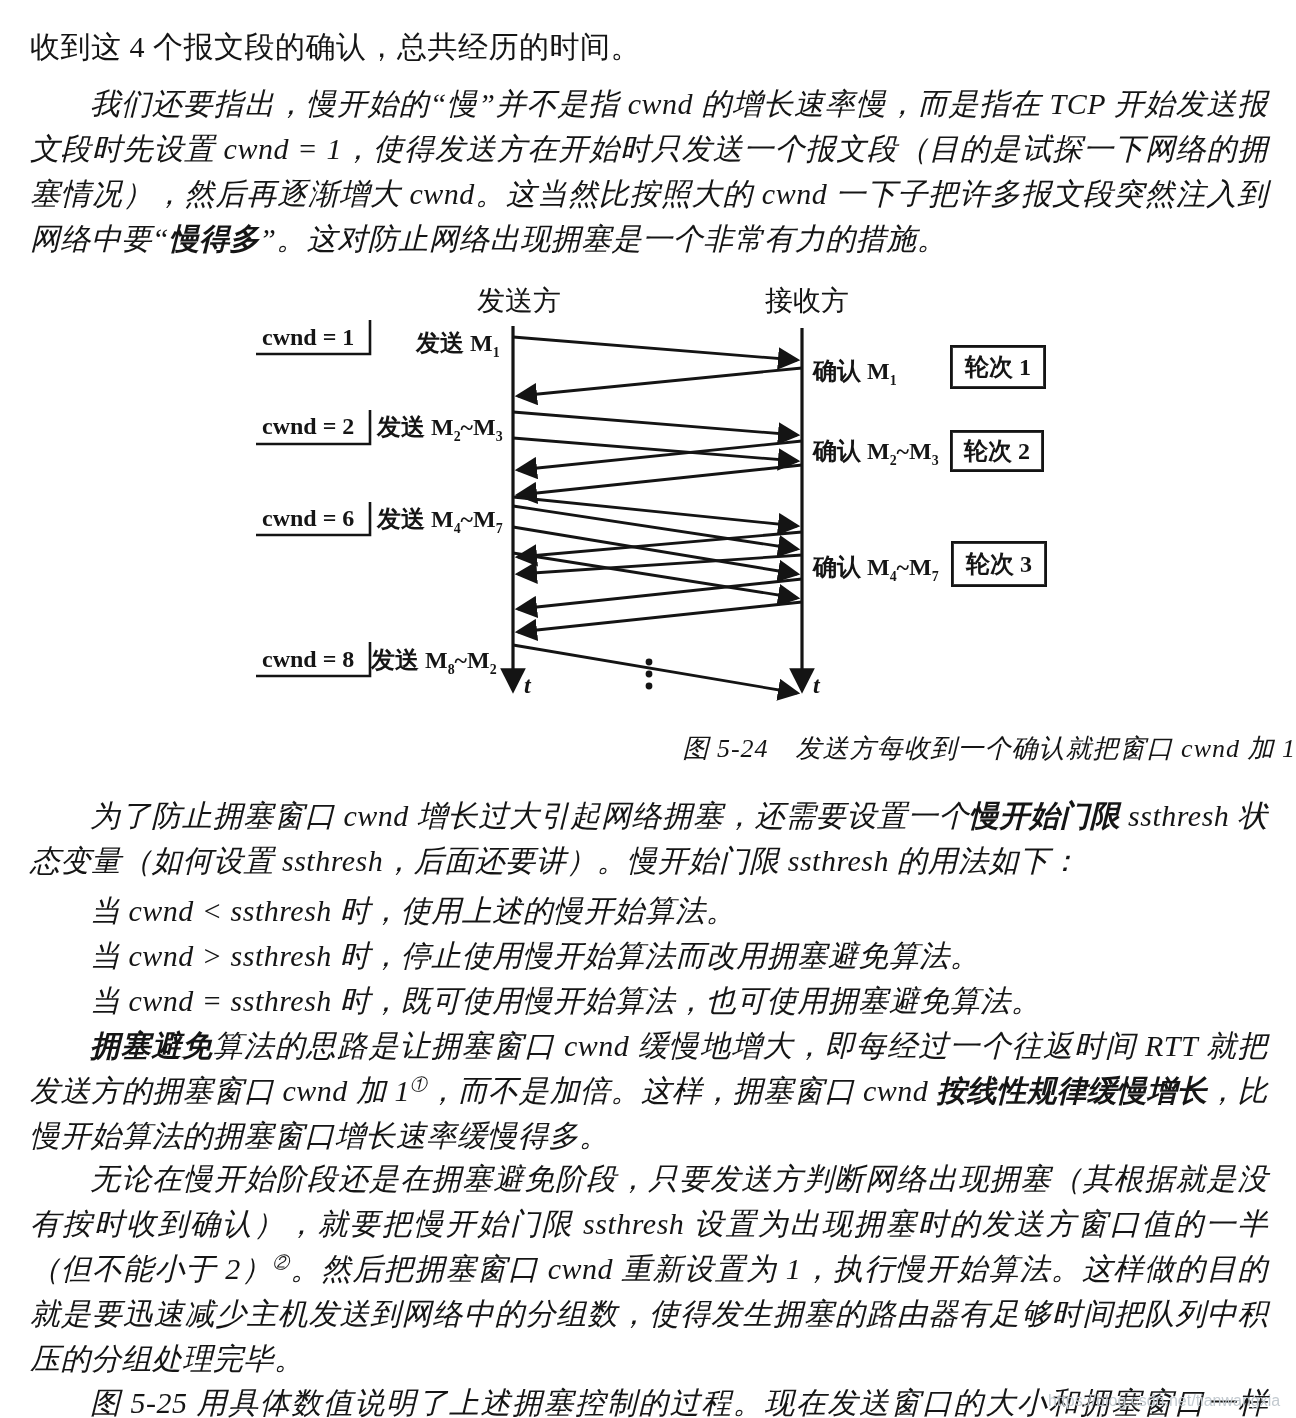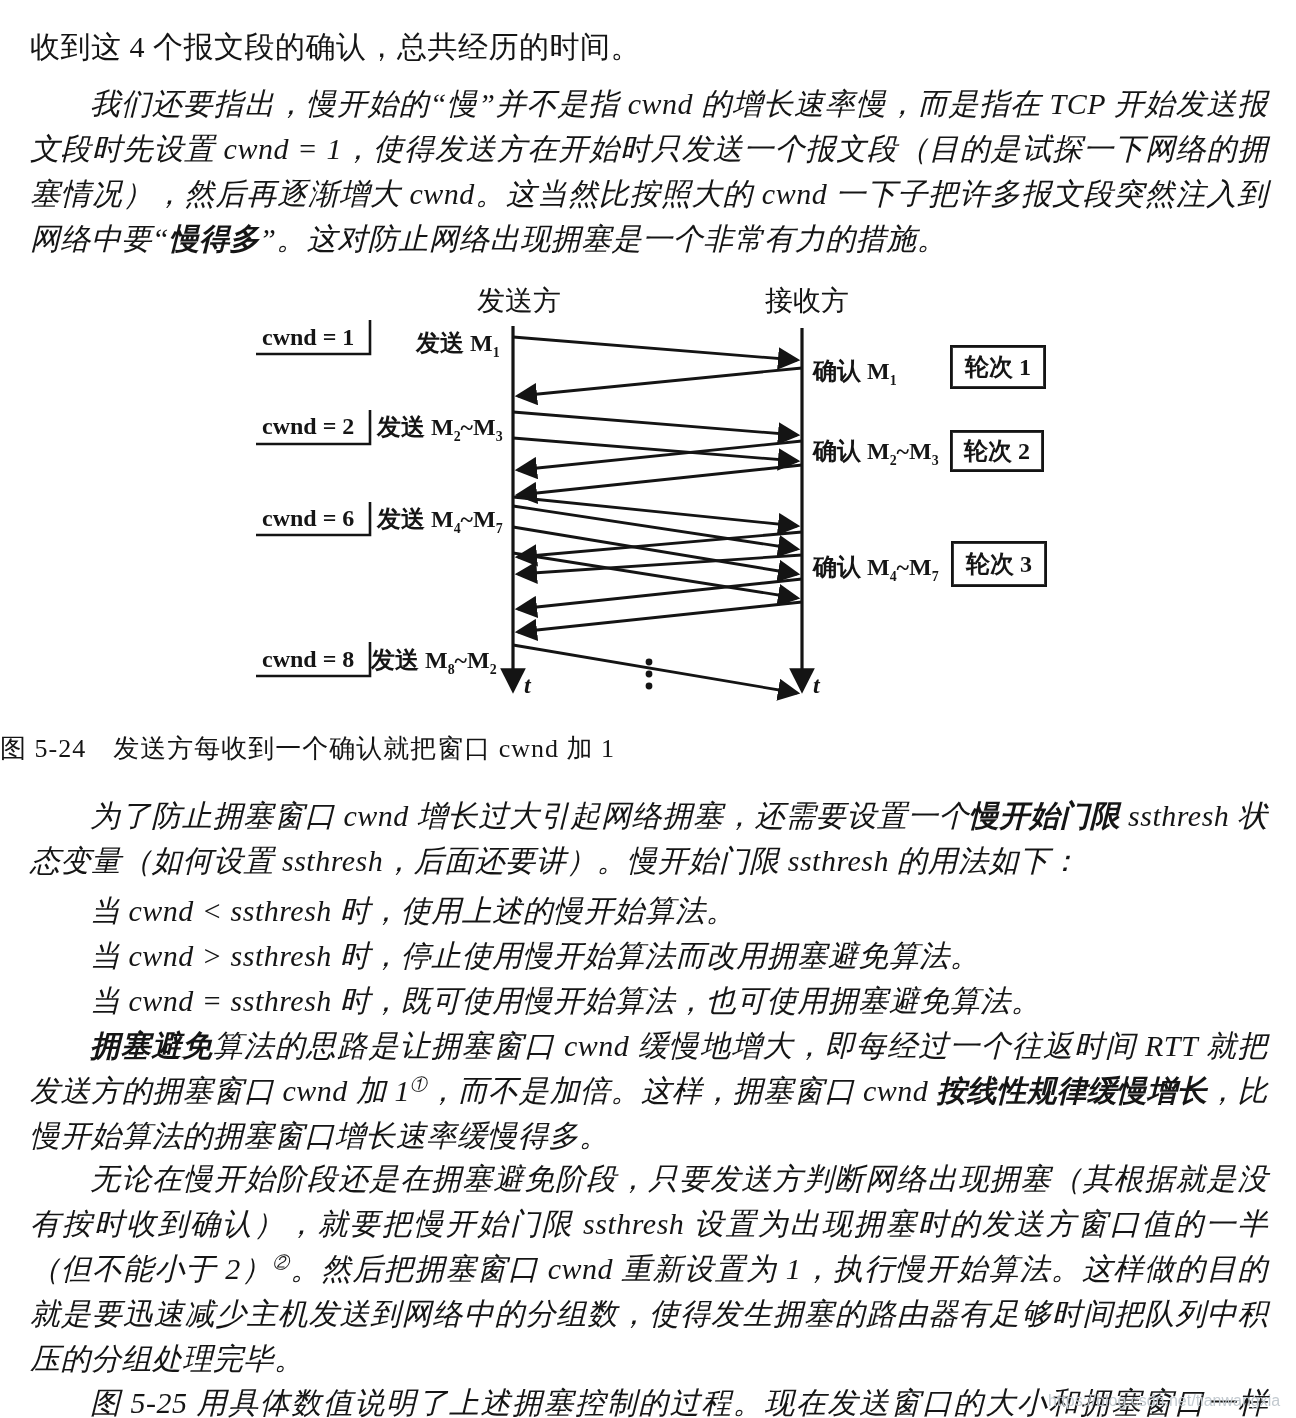--- a/index.html
+++ b/index.html
@@ -12,21 +12,21 @@
     position:absolute;left:30px;width:1238px;
     font-size:30px;line-height:45px;text-align:justify;
     text-justify:inter-ideograph;letter-spacing:0.5px;
   }
   .indent{text-indent:2em;font-style:italic;}
   .para b,.para .bseg{font-family:"Liberation Sans","DejaVu Sans",sans-serif;font-weight:bold;letter-spacing:0;}
   sup{font-size:0.55em;line-height:0;}
   sub{font-size:0.58em;line-height:0;}
   .caption{
     position:absolute;top:731px;left:0;width:1296px;
-    text-align:left;font-size:26px;letter-spacing:1px;
+    text-align:right;font-size:26px;letter-spacing:1px;font-style:italic;
   }
   .diagram{position:absolute;top:280px;left:0;width:1052px;height:460px;}
   .diagram svg{position:absolute;left:0;top:0;}
   .dhead{position:absolute;font-size:28px;white-space:nowrap;}
   .dlabel{position:absolute;font-size:24px;font-weight:bold;white-space:nowrap;}
   .roundbox{
     position:absolute;border:2px solid #141414;box-shadow:0 0 0 1px #3a3a3a inset;
     font-size:24px;font-weight:bold;text-align:left;
     display:flex;align-items:center;justify-content:center;white-space:nowrap;font-family:Liberation Serif, serif;
   }

